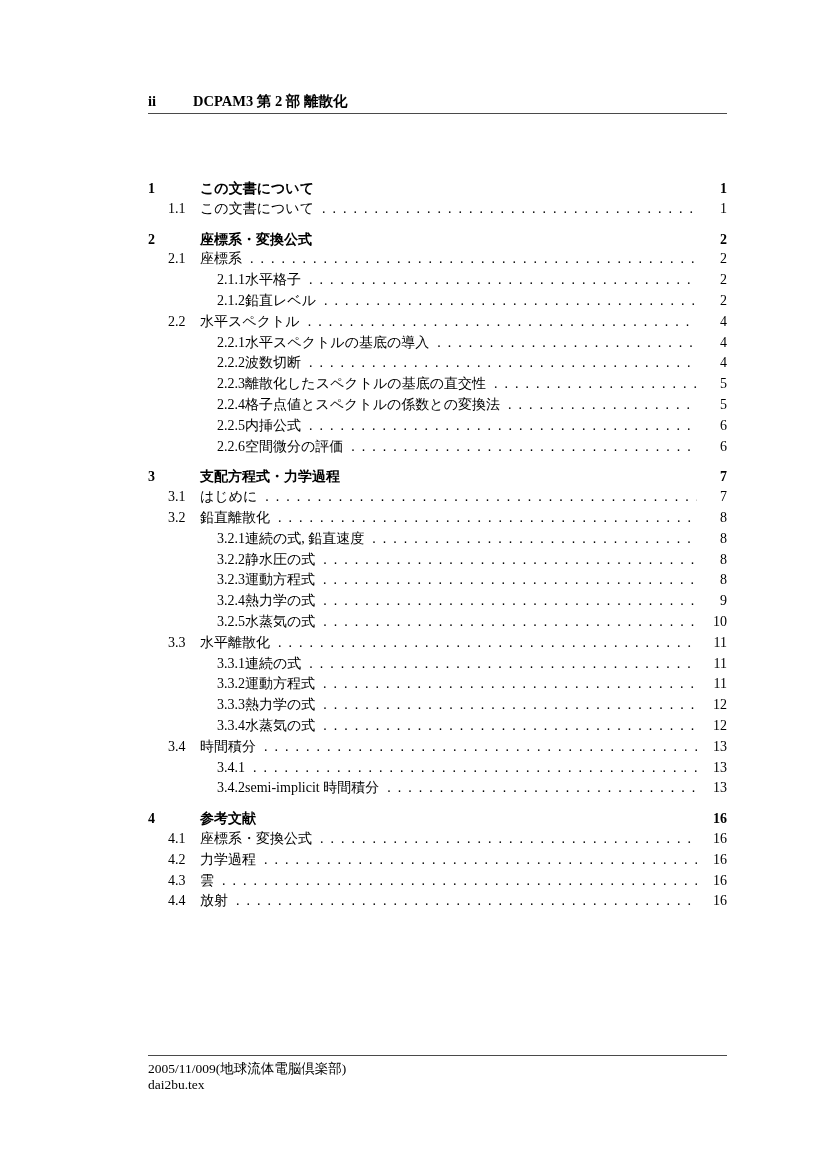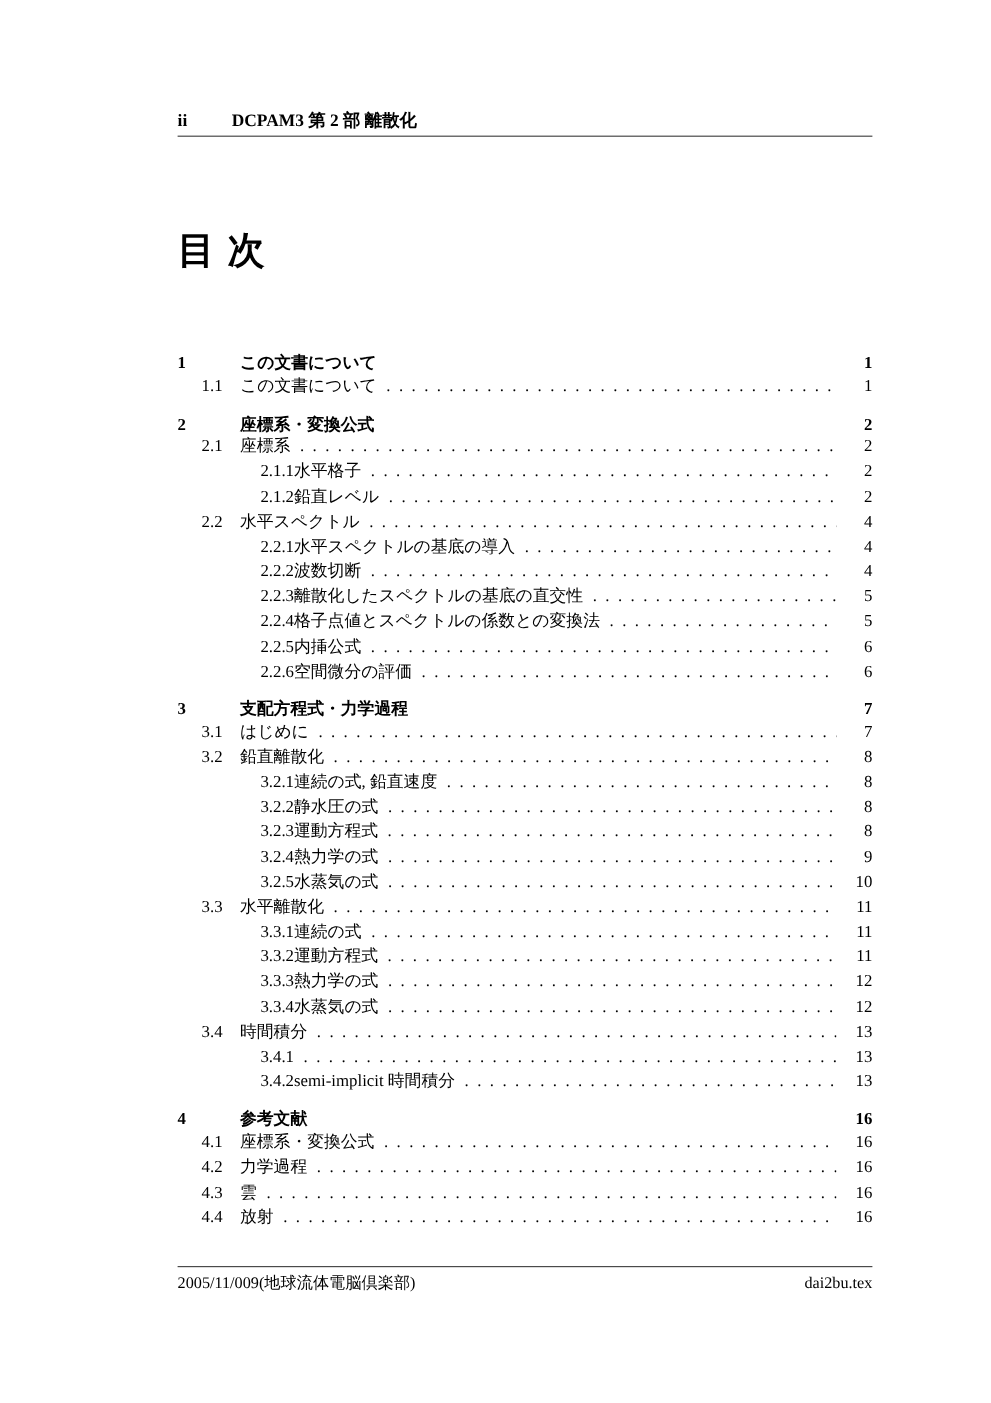--- a/index.html
+++ b/index.html
@@ -70,34 +70,34 @@
   }
   .toc-page { flex:none; width:28px; text-align:right; }
   .footer {
     position:absolute; left:148px; top:1055px; width:579px;
     border-top:1px solid #4a4a4a;
     padding-top:5px;
     display:flex;
     justify-content:space-between;
     font-size:13.5px;
     line-height:16px;
+    flex-direction:column;
   }
 </style>
 </head>
 <body>
 
 <div class="page">
   <div class="content">
 
     <div class="running-header">
       <span class="hdr-num">ii</span>
       <span class="hdr-title">DCPAM3 第 2 部 離散化</span>
     </div>
 
-    <h1 class="toc-title">目 次</h1>
 
     <div class="toc" id="toc">
         <div class="toc-row level0 section">
           <span class="toc-num">1</span>
           <span class="toc-entry-title">この文書について</span>
           <span class="dots"></span>
           <span class="toc-page">1</span>
         </div>
         <div class="toc-row level1">
           <span class="toc-num">1.1</span>

